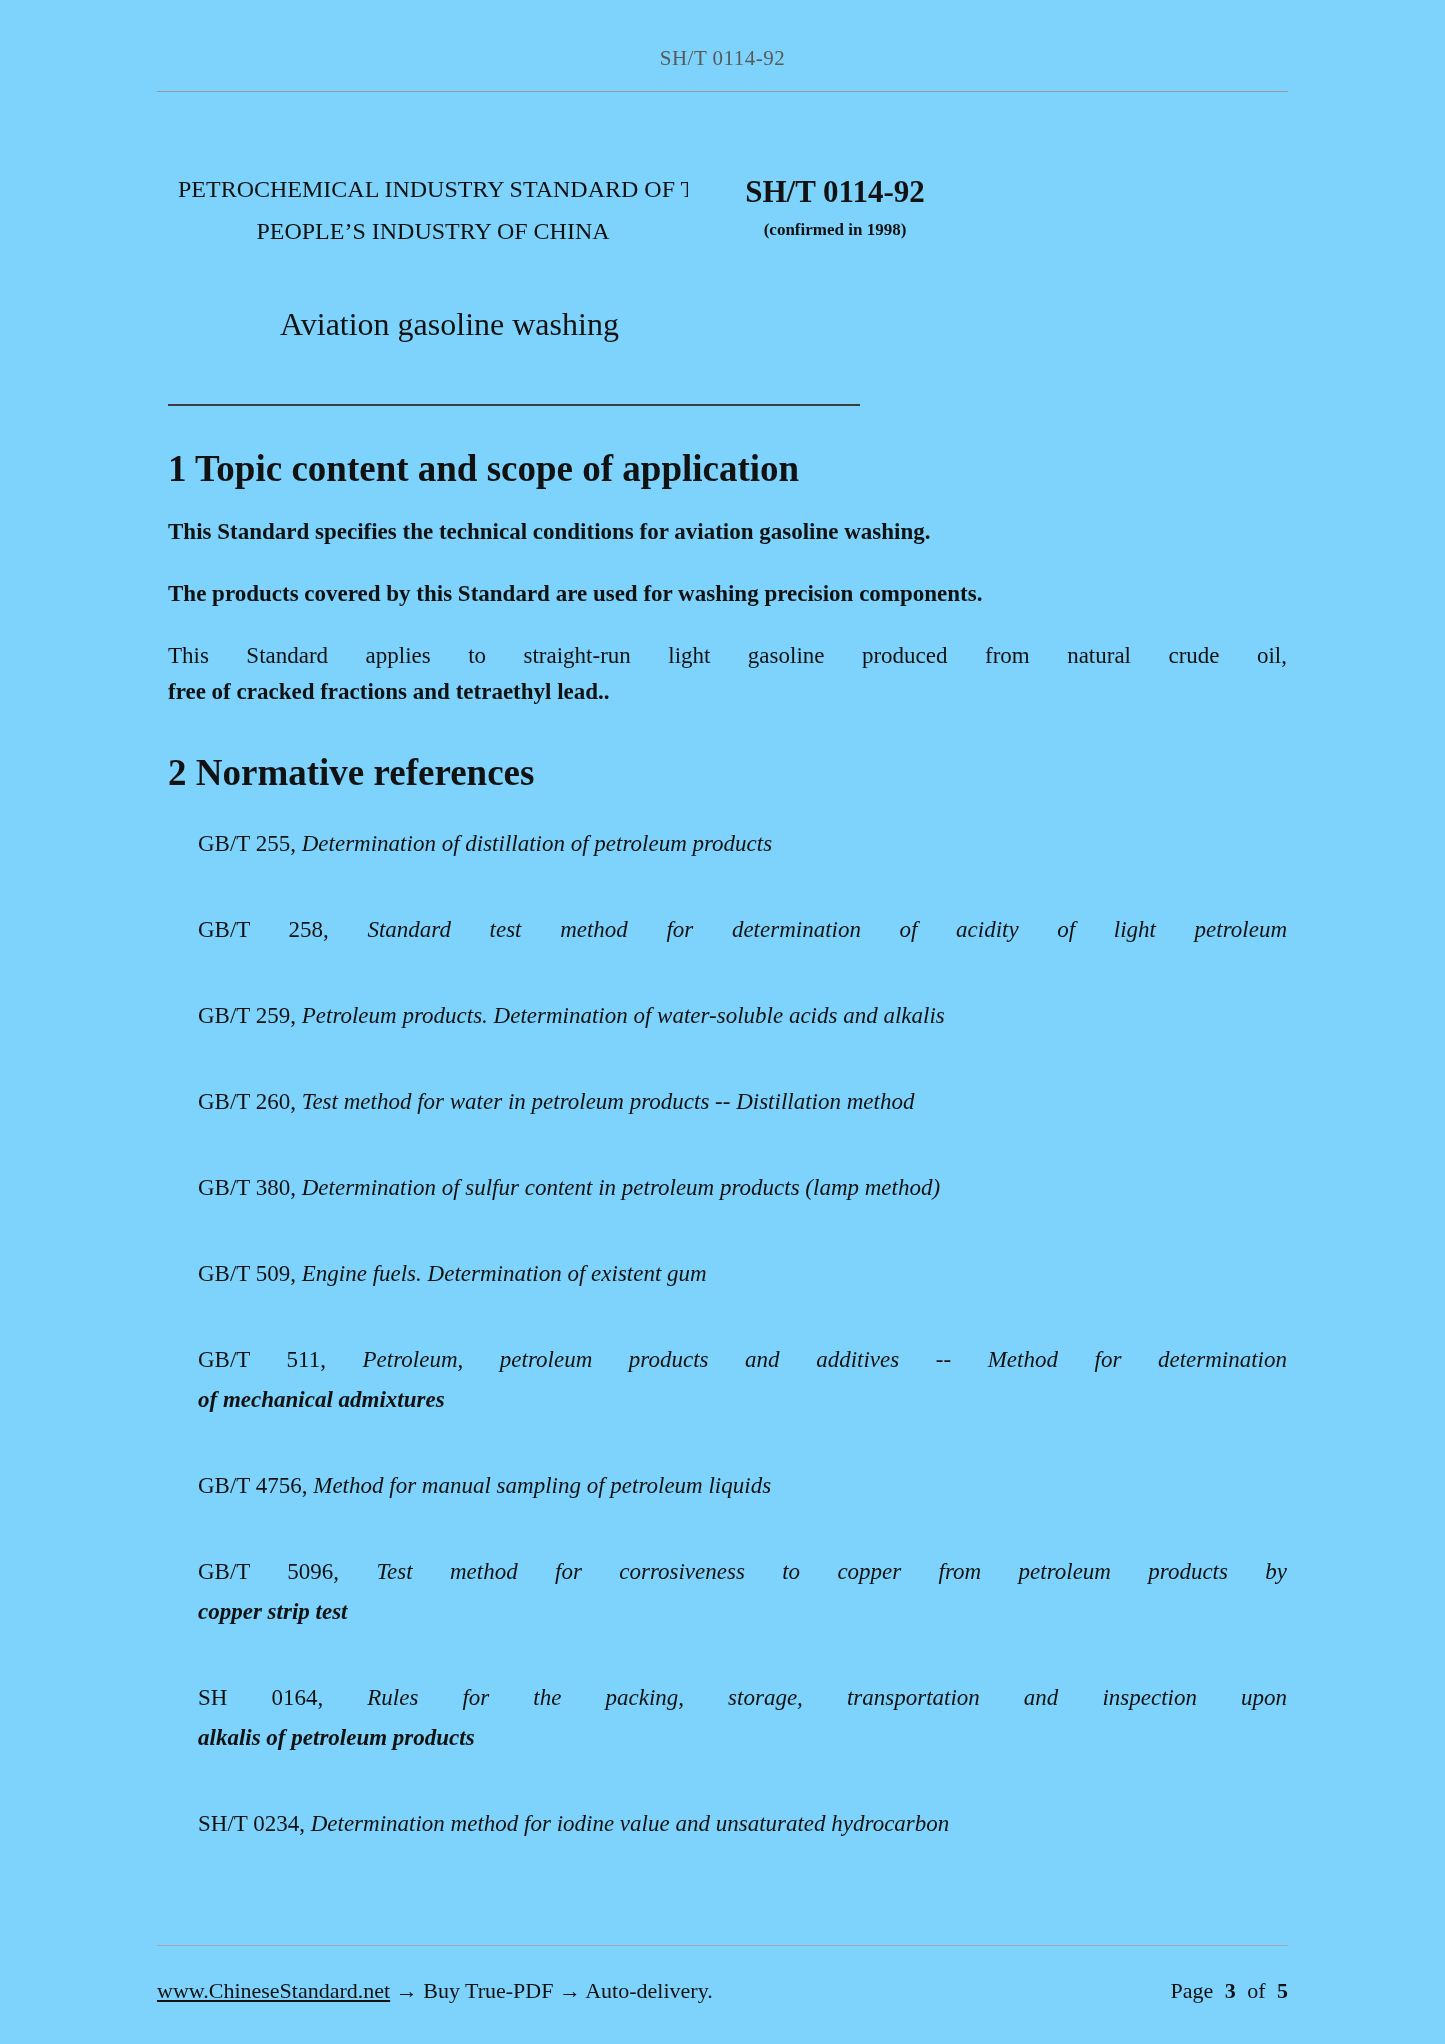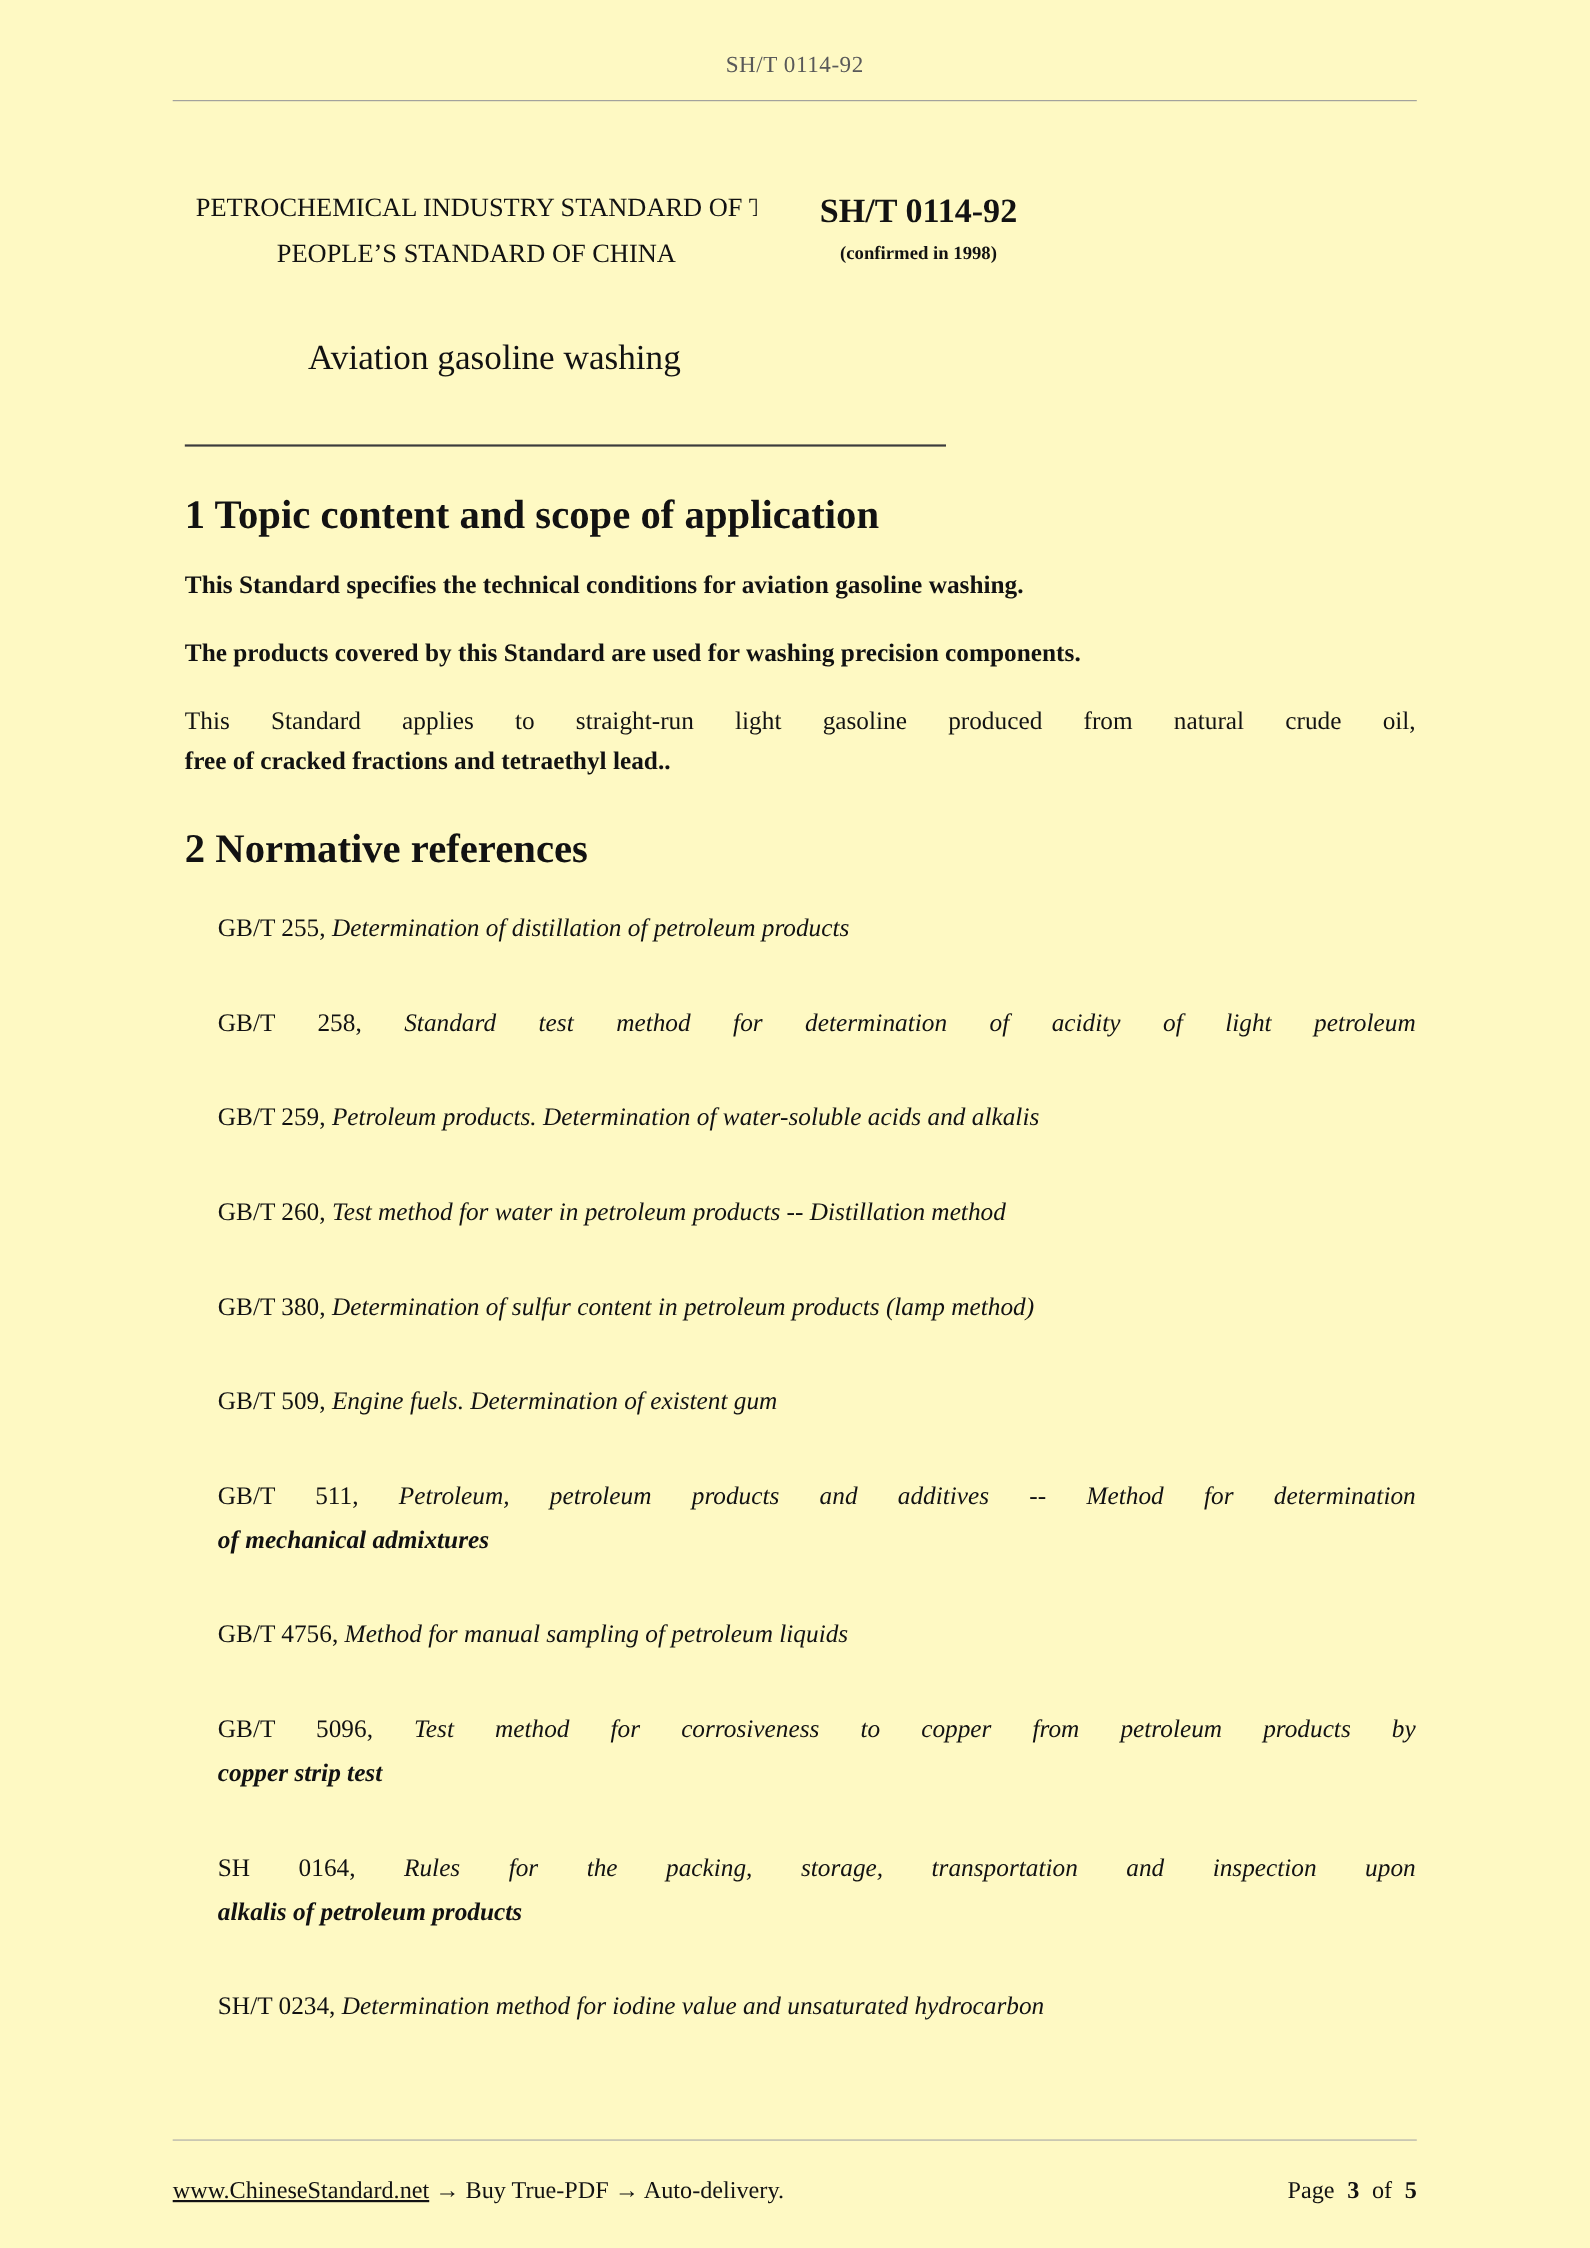--- a/index.html
+++ b/index.html
@@ -1,20 +1,20 @@
 <!DOCTYPE html>
 <html><head>
 <meta charset="utf-8">
 <style>
   html, body { margin: 0; padding: 0; background: #ffffff; }
   .page {
     position: relative;
     width: 1445px;
     height: 2044px;
-    background: #fef9c3;
+    background: #7dd3fc;
     font-family: "Liberation Serif", serif;
     color: #121212;
     overflow: hidden;
   }
   .running-header {
     padding-top: 46px;
     text-align: center;
     font-size: 21px;
     color: #595959;
     letter-spacing: 0.5px;
@@ -74,21 +74,21 @@
   <div class="running-header">
     <span>SH/T 0114-92</span>
   </div>
   <div class="header-rule"></div>
 
   <div class="content">
 
     <div class="masthead">
       <div class="masthead-left">
         <div class="line1">PETROCHEMICAL INDUSTRY STANDARD OF THE</div>
-        <div class="line2">PEOPLE’S STANDARD OF CHINA</div>
+        <div class="line2">PEOPLE’S INDUSTRY OF CHINA</div>
       </div>
       <div class="masthead-right">
         <div class="std-number">SH/T 0114-92</div>
         <div class="confirmed">(confirmed in 1998)</div>
       </div>
     </div>
 
     <div class="doc-title">Aviation gasoline washing</div>
 
     <div class="title-rule"></div>

